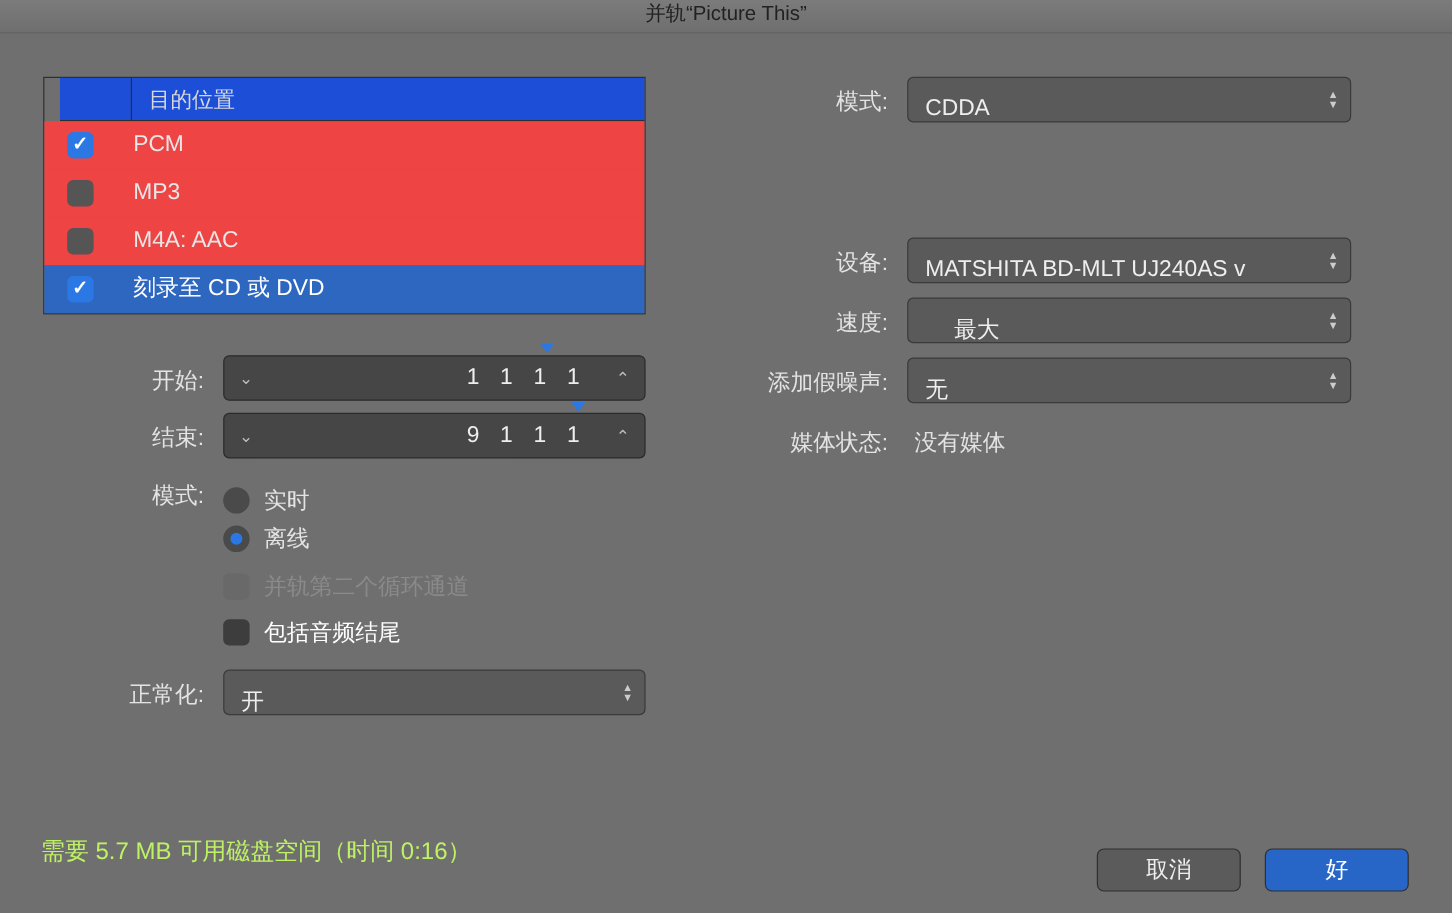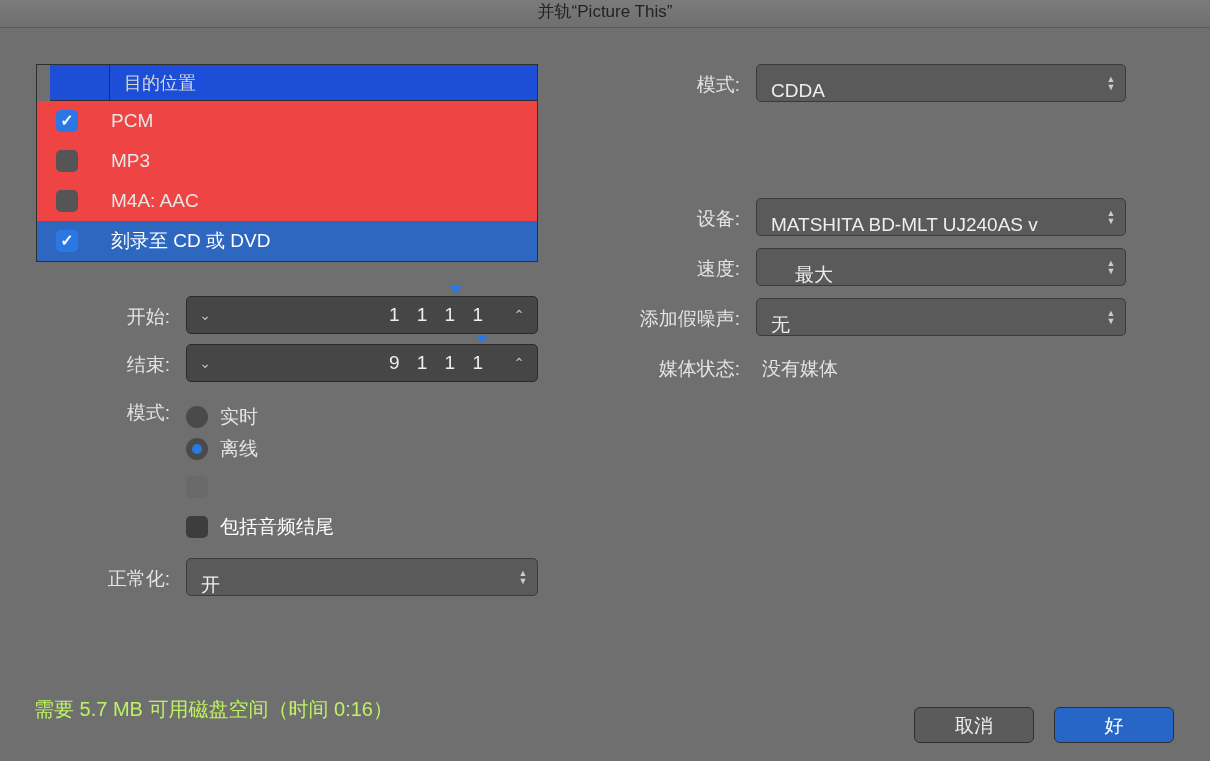--- a/index.html
+++ b/index.html
@@ -259,20 +259,21 @@
     <div class="radio"></div>
     <span>实时</span>
   </div>
   <div class="radio-row" style="left:186px; top:408px;">
     <div class="radio checked"></div>
     <span>离线</span>
   </div>
 
   <div class="cb-row disabled" style="left:186px; top:448px;">
     <div class="cb"></div>
+    <span>并轨第二个循环通道</span>
   </div>
   <div class="cb-row" style="left:186px; top:486px; color:#ffffff;">
     <div class="cb" style="background:#3d3d3d;"></div>
     <span>包括音频结尾</span>
   </div>
 
   <div class="row-label" style="left:40px; top:538px; width:130px;">正常化:</div>
   <div class="dropdown" style="left:186px; top:530px; width:352px;">
     <div class="dd-label">开</div>
     <div class="dd-arrows">

